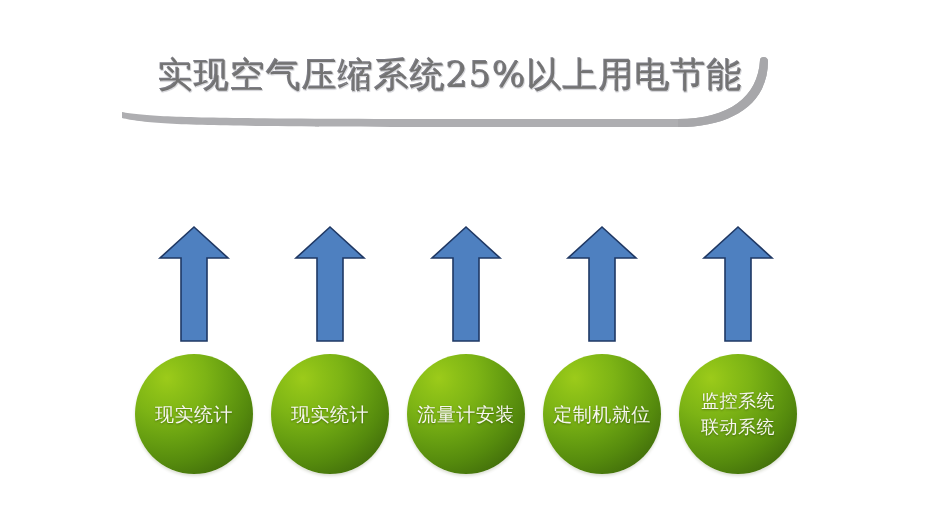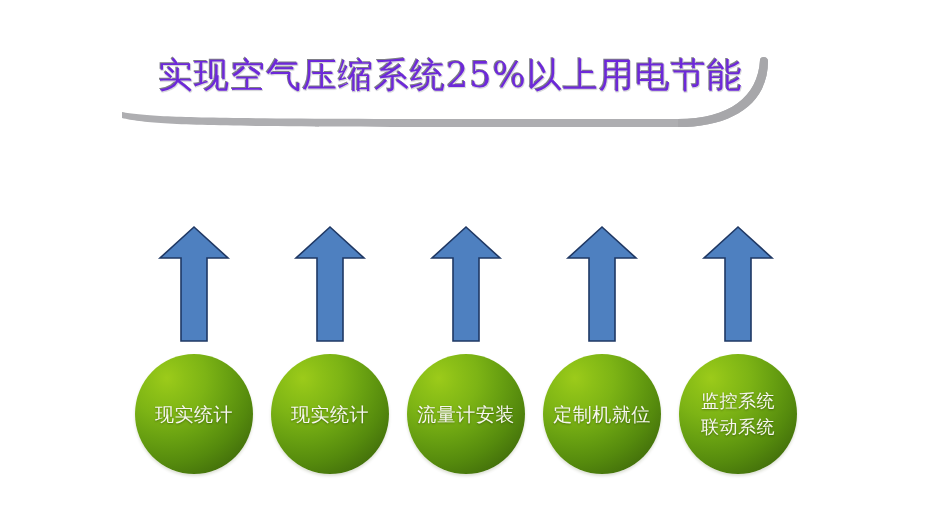--- a/index.html
+++ b/index.html
@@ -36,21 +36,21 @@
     position: absolute;
     left: 40px;
     top: 6px;
     width: 580px;
     height: 62px;
     line-height: 62px;
     font-family: "DejaVu Serif", "Liberation Serif", serif;
     font-size: 35px;
     letter-spacing: 1px;
     white-space: nowrap;
-    color: #6d28d9;
+    color: #737373;
     text-shadow:
       1px 1px 0 #d8d8dc,
       -1px -1px 0 #7e7e86,
       0 1px 1px rgba(120,120,135,0.45);
   }
 
   
   #flow-row {
     position: absolute;
     left: 0;

